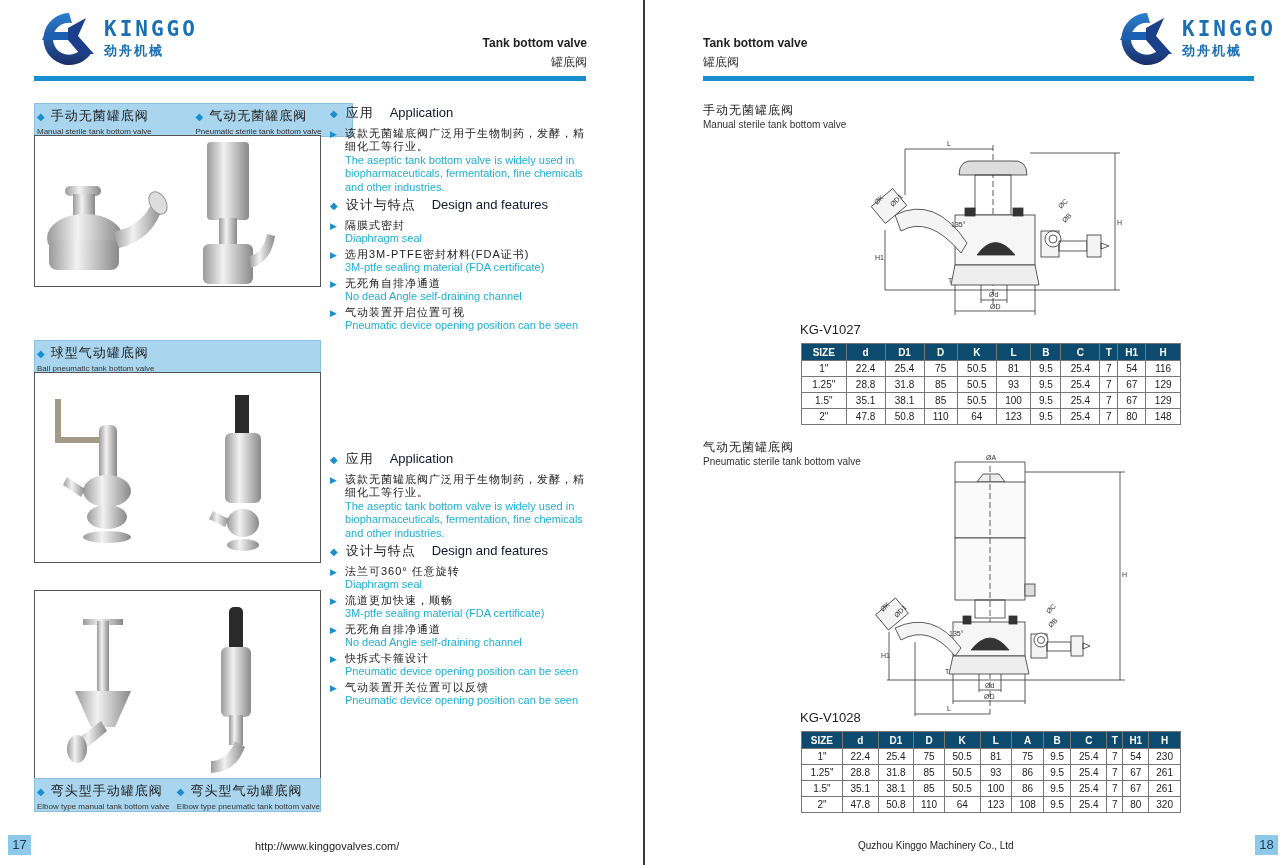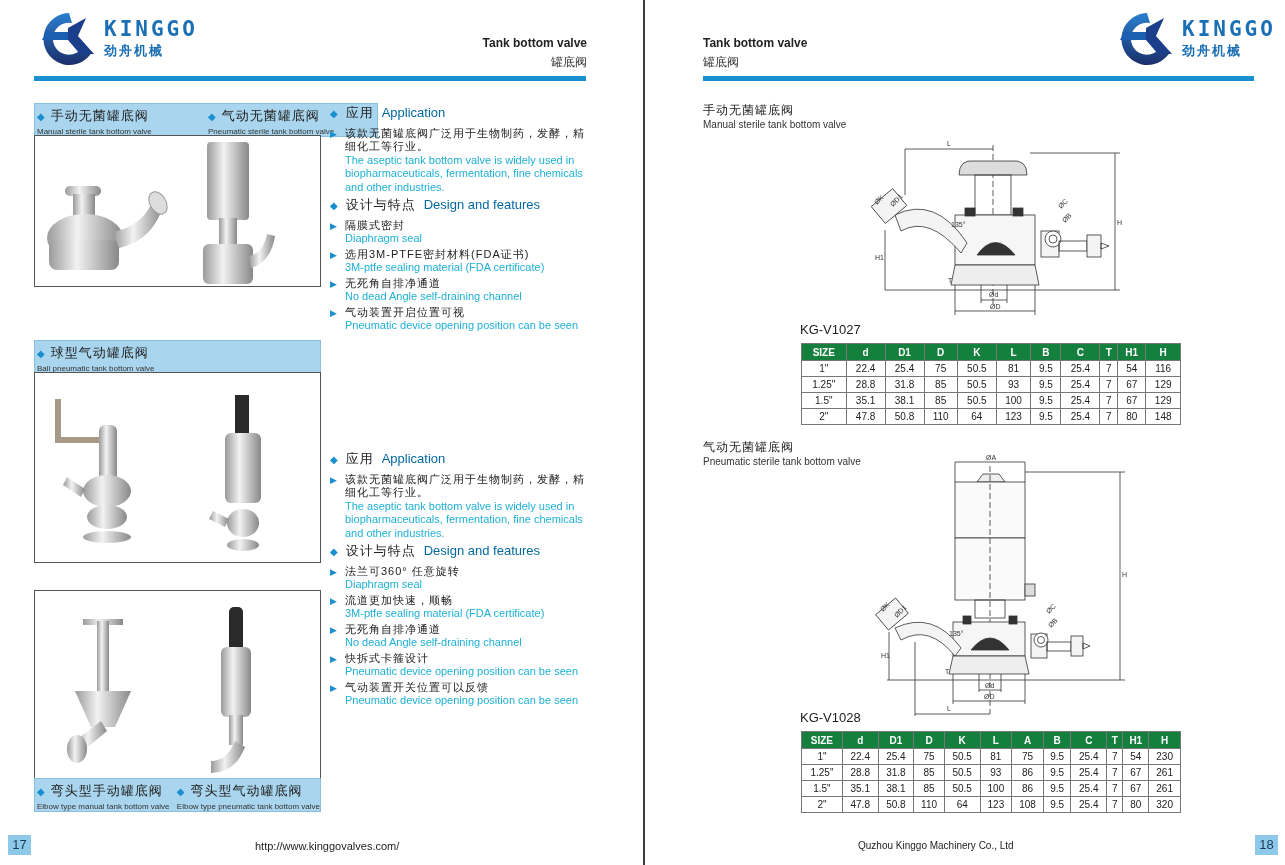--- a/index.html
+++ b/index.html
@@ -19,31 +19,31 @@
   .cat-cell { flex: 1; padding-left: 2px; padding-top: 3px; }
   .cat-cn { font-size: 13px; color: #222; letter-spacing: 1px; white-space: nowrap; }
   .cat-cn .dia { color: #1a8fcf; font-size: 10px; margin-right: 5px; }
   .cat-en { font-size: 8px; color: #333; margin-top: 2px; white-space: nowrap; }
   .img-box { border: 1.5px solid #555; background: #fff; }
 
   .feat { font-size: 11px; line-height: 13.5px; }
   .sec-h { display: flex; align-items: baseline; font-size: 13px; margin-bottom: 6px; }
   .sec-h .dia { color: #1a8fcf; font-size: 10px; margin-right: 8px; }
   .sec-h .cn { color: #222; letter-spacing: 1px; margin-right: 8px; }
-  .sec-h .en { color: #0369a1; }
+  .sec-h .en { color: #0f172a; margin-left: 8px; }
   .item { display: flex; margin-bottom: 2px; }
   .item .tri { color: #1a8fcf; font-size: 9px; width: 15px; flex: none; padding-top: 1px; }
   .item .cn { color: #222; letter-spacing: 1px; }
   .item .en { color: #1fb0d6; }
 
   .sp-title-cn { font-size: 12px; color: #222; letter-spacing: 1px; }
   .sp-title-en { font-size: 10px; color: #333; }
   .model { font-size: 13px; color: #222; }
   table.spec { border-collapse: collapse; font-family: "Liberation Sans", sans-serif; font-size: 10px; }
-  table.spec th { background: #15803d; color: #fff; font-weight: bold; height: 17px; border: 1px solid #777; padding: 0 2px; text-align: center; }
+  table.spec th { background: #0c4a6e; color: #fff; font-weight: bold; height: 17px; border: 1px solid #777; padding: 0 2px; text-align: center; }
   table.spec td { border: 1px solid #777; height: 16px; text-align: center; color: #222; padding: 0 2px; }
 
   .pg-num { background: #8ec9ea; color: #1a3a5a; font-size: 13px; height: 20px; line-height: 20px; text-align: center; width: 23px; }
   .footer-txt { font-size: 11px; color: #222; }
   .drawing { background: #fff; }
 </style>
 </head>
 <body>
 
 <div class="abs divider-v"></div>
@@ -64,21 +64,21 @@
     <div class="logo-en">KINGGO</div>
     <div class="logo-cn">劲舟机械</div>
   </div>
 </div>
 <div class="abs" style="right:698px; top:36px; text-align:right;">
   <div class="hdr-title">Tank bottom valve</div>
   <div class="hdr-sub">罐底阀</div>
 </div>
 <div class="abs hbar" style="left:34px; top:76px; width:552px;"></div>
 
-<div class="abs" style="left:34px; top:103px; width:344px;">
+<div class="abs" style="left:34px; top:103px; width:319px;">
   <div class="cat-band">
     <div class="cat-cell">
       <div class="cat-cn"><span class="dia">◆</span><span>手动无菌罐底阀</span></div>
       <div class="cat-en">Manual sterile tank bottom valve</div>
     </div>
     <div class="cat-cell">
       <div class="cat-cn"><span class="dia">◆</span><span>气动无菌罐底阀</span></div>
       <div class="cat-en">Pneumatic sterile tank bottom valve</div>
     </div>
   </div>

